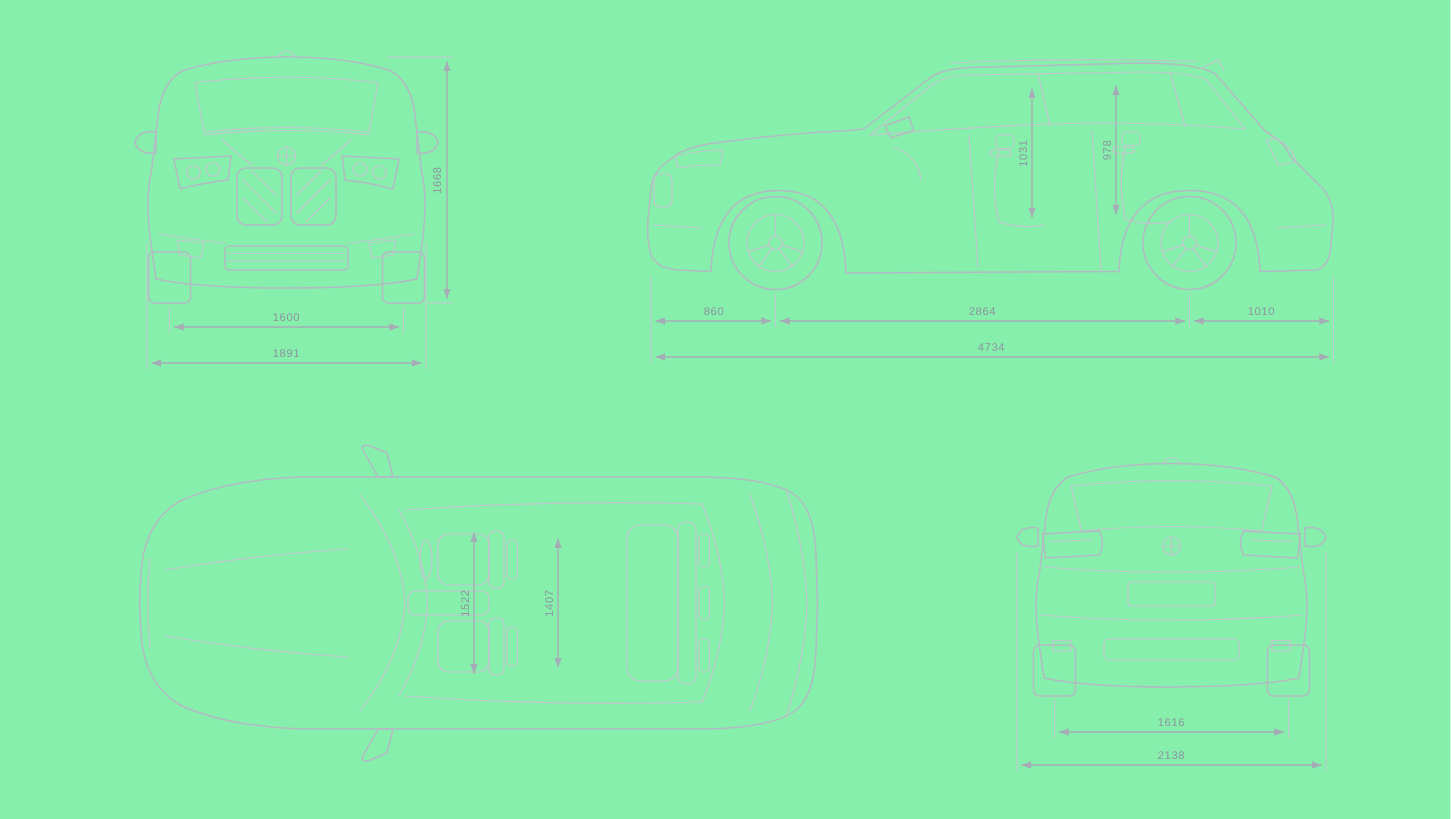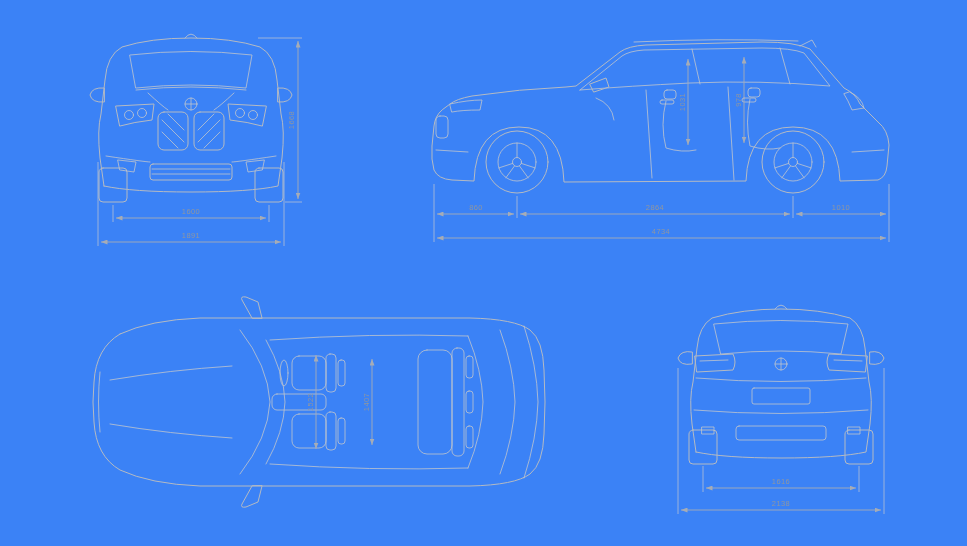--- a/index.html
+++ b/index.html
@@ -1,19 +1,19 @@
 <!DOCTYPE html>
 <html><head>
 <meta charset="utf-8">
 <style>
   html,body{margin:0;padding:0;background:#ffffff;}
   .page{
     position:relative;
     width:967px;height:546px;
-    background:#3b82f6;
+    background:#86efac;
     overflow:hidden;
     font-family:"Liberation Sans", sans-serif;
   }
   svg{display:block;}
   .car{stroke:#b4bac3;stroke-width:1;fill:none;stroke-linejoin:round;stroke-linecap:round;}
   .car-detail{stroke:#c0c5cd;stroke-width:.8;fill:none;stroke-linejoin:round;stroke-linecap:round;}
   .dim-line{stroke:#a6acb6;stroke-width:.9;fill:none;}
   .ext-line{stroke:#c4c9d0;stroke-width:.7;fill:none;}
   .dim-text{
     font-family:"Liberation Sans", sans-serif;

